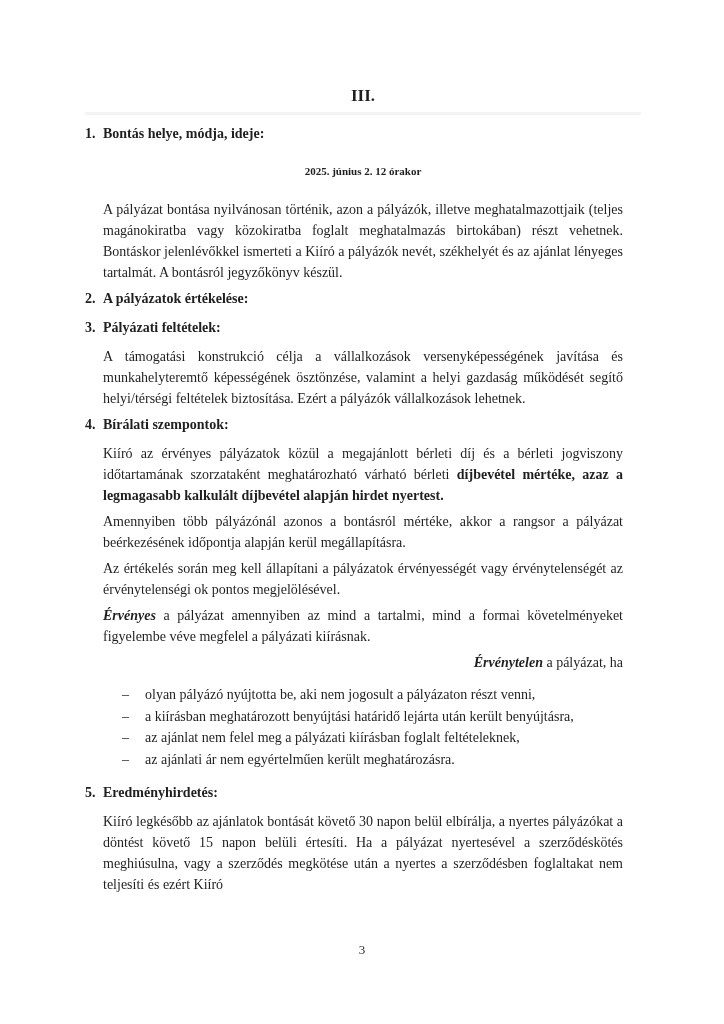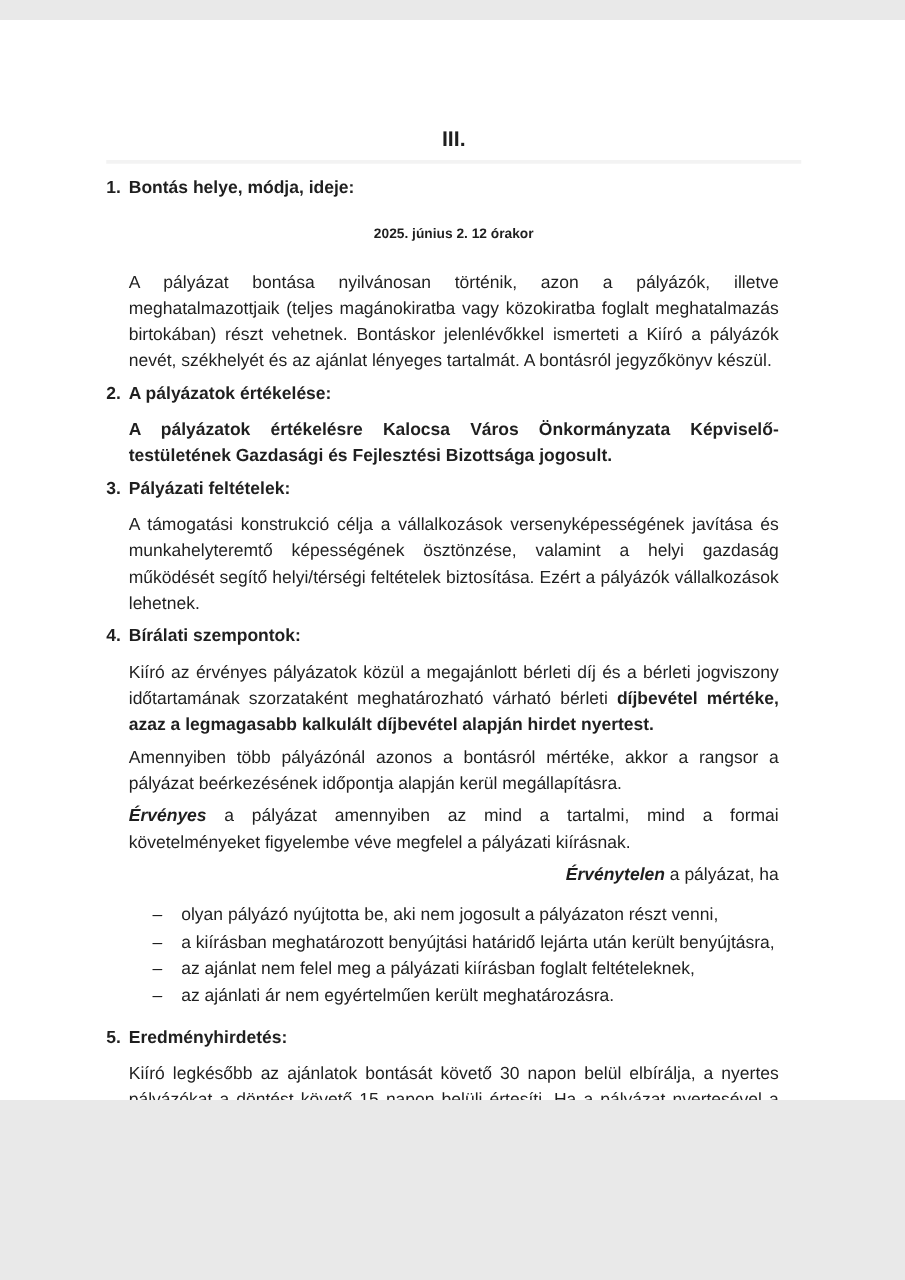--- a/index.html
+++ b/index.html
@@ -1,24 +1,24 @@
 <!DOCTYPE html>
 <html><head>
 <meta charset="utf-8">
 <style>
   html, body { margin:0; padding:0; background:#e9e9e9; }
   .page {
     position: relative;
     width: 724px;
-    height: 864px;
+    height: 1024px;
     background: #ffffff;
-    font-family: Liberation Sans, sans-serif;
+    font-family: Liberation Serif, serif;
     color: #1f1f1f;
     overflow: hidden;
-    margin: 16px auto;
+    margin: 0 auto;
   }
   .content {
     position: absolute;
     left: 85px;
     top: 86px;
     width: 556px;
   }
   .doc-title {
     display: flex;
     justify-content: center;
@@ -101,38 +101,38 @@
       </div>
       <p class="center-line">2025. június 2. 12 órakor</p>
       <p class="para">A pályázat bontása nyilvánosan történik, azon a pályázók, illetve meghatalmazottjaik (teljes ma­gánokiratba vagy közokiratba foglalt meghatalmazás birtokában) részt vehetnek. Bontáskor je­lenlévőkkel ismerteti a Kiíró a pályázók nevét, székhelyét és az ajánlat lényeges tartalmát. A bontásról jegyzőkönyv készül.</p>
     </div>
 
     <div class="sec">
       <div class="sec-h">
         <span class="num">2.</span>
         <span>A pályázatok értékelése:</span>
       </div>
-      <p class="para bold">A pályázatok értékelésre Kalocsa Város Önkormányzata Képviselő-testületének Gazda­sági és Fejlesztési Bizottsága jogosult.</p>
     </div>
 
     <div class="sec">
       <div class="sec-h">
         <span class="num">3.</span>
         <span>Pályázati feltételek:</span>
       </div>
       <p class="para">A támogatási konstrukció célja a vállalkozások versenyképességének javítása és munkahelyte­remtő képességének ösztönzése, valamint a helyi gazdaság működését segítő helyi/térségi felté­telek biztosítása. Ezért a pályázók vállalkozások lehetnek.</p>
     </div>
 
     <div class="sec">
       <div class="sec-h">
         <span class="num">4.</span>
         <span>Bírálati szempontok:</span>
       </div>
       <p class="para"><span>Kiíró az érvényes pályázatok közül a megajánlott bérleti díj és a bérleti jogviszony időtartamá­nak szorzataként meghatározható várható bérleti </span><span class="bold-run">díjbevétel mértéke, azaz a legmagasabb kal­kulált díjbevétel alapján hirdet nyertest.</span></p>
       <p class="para">Amennyiben több pályázónál azonos a bontásról mértéke, akkor a rangsor a pályázat beérkezé­sének időpontja alapján kerül megállapításra.</p>
+      <p class="para">Az értékelés során meg kell állapítani a pályázatok érvényességét vagy érvénytelenségét az ér­vénytelenségi ok pontos megjelölésével.</p>
       <p class="para"><span class="lead-bi">Érvényes</span><span> a pályázat amennyiben az mind a tartalmi, mind a formai követelményeket figyelembe véve megfelel a pályázati kiírásnak.</span></p>
       <p class="para no-just"><span class="lead-bi">Érvénytelen</span><span> a pályázat, ha</span></p>
       <div class="gap-sm"></div>
       <ul class="bullets">
         <li class="bullet">
           <span class="marker">–</span>
           <span class="btext">olyan pályázó nyújtotta be, aki nem jogosult a pályázaton részt venni,</span>
         </li>
         <li class="bullet">
           <span class="marker">–</span>

